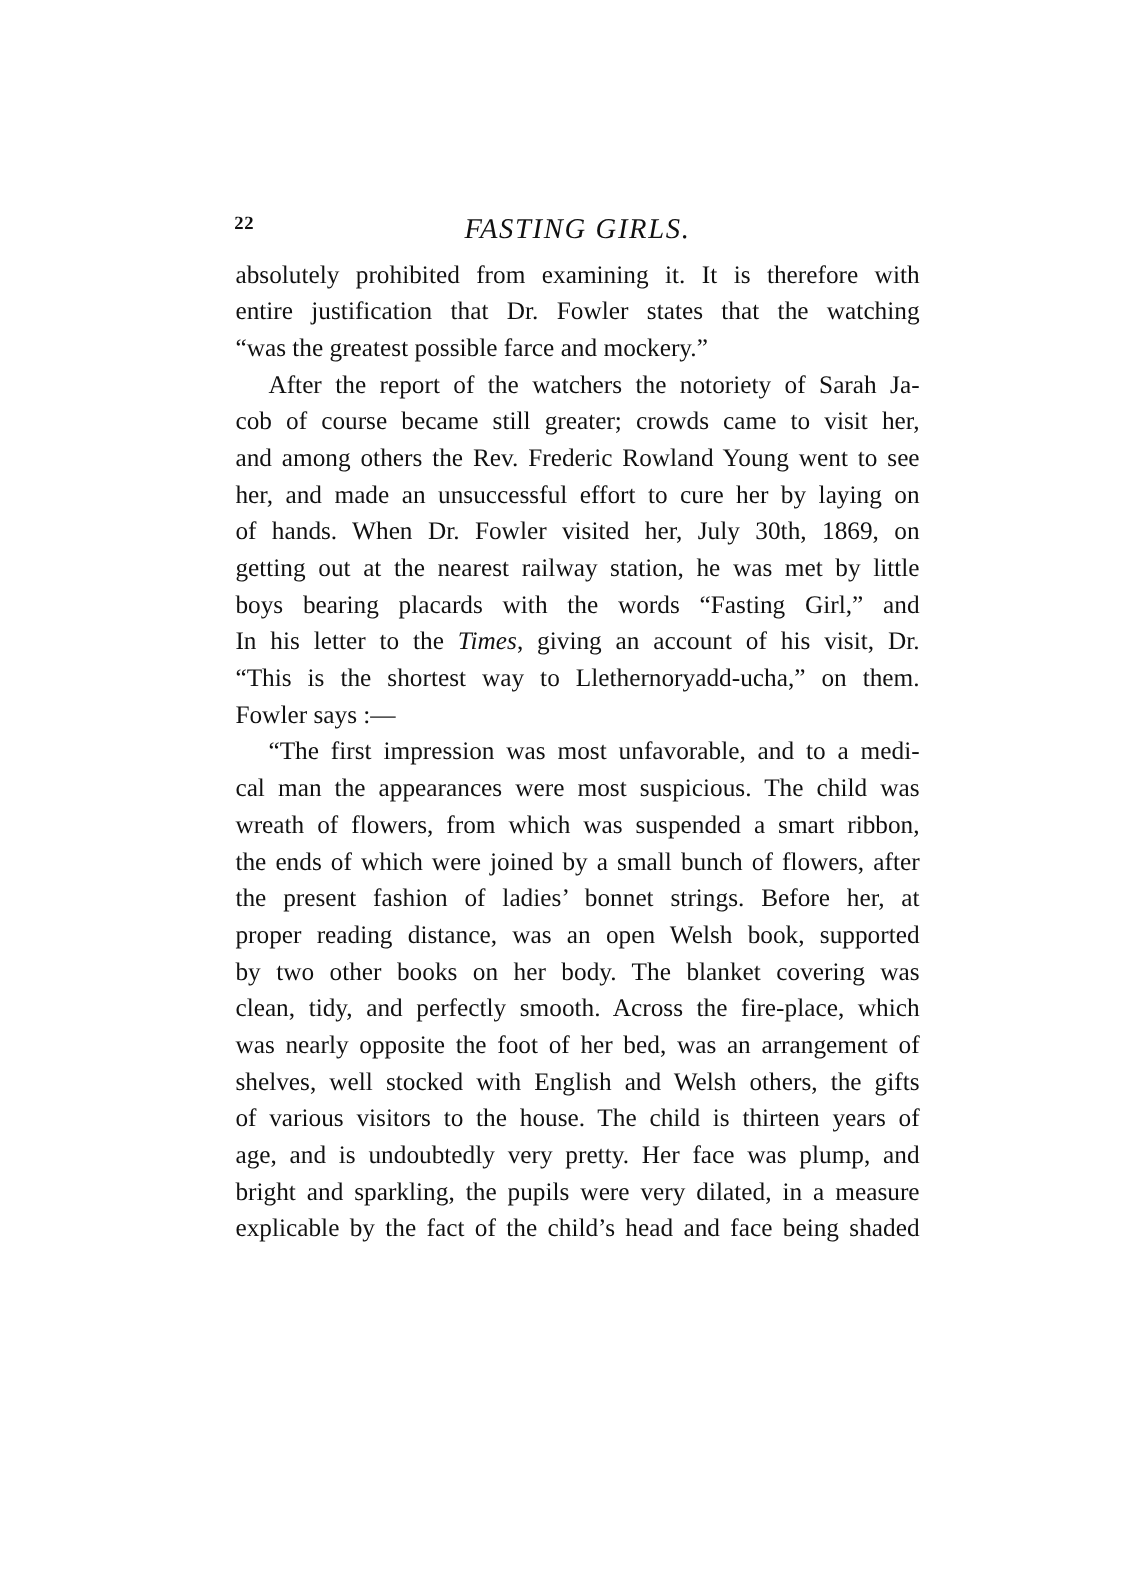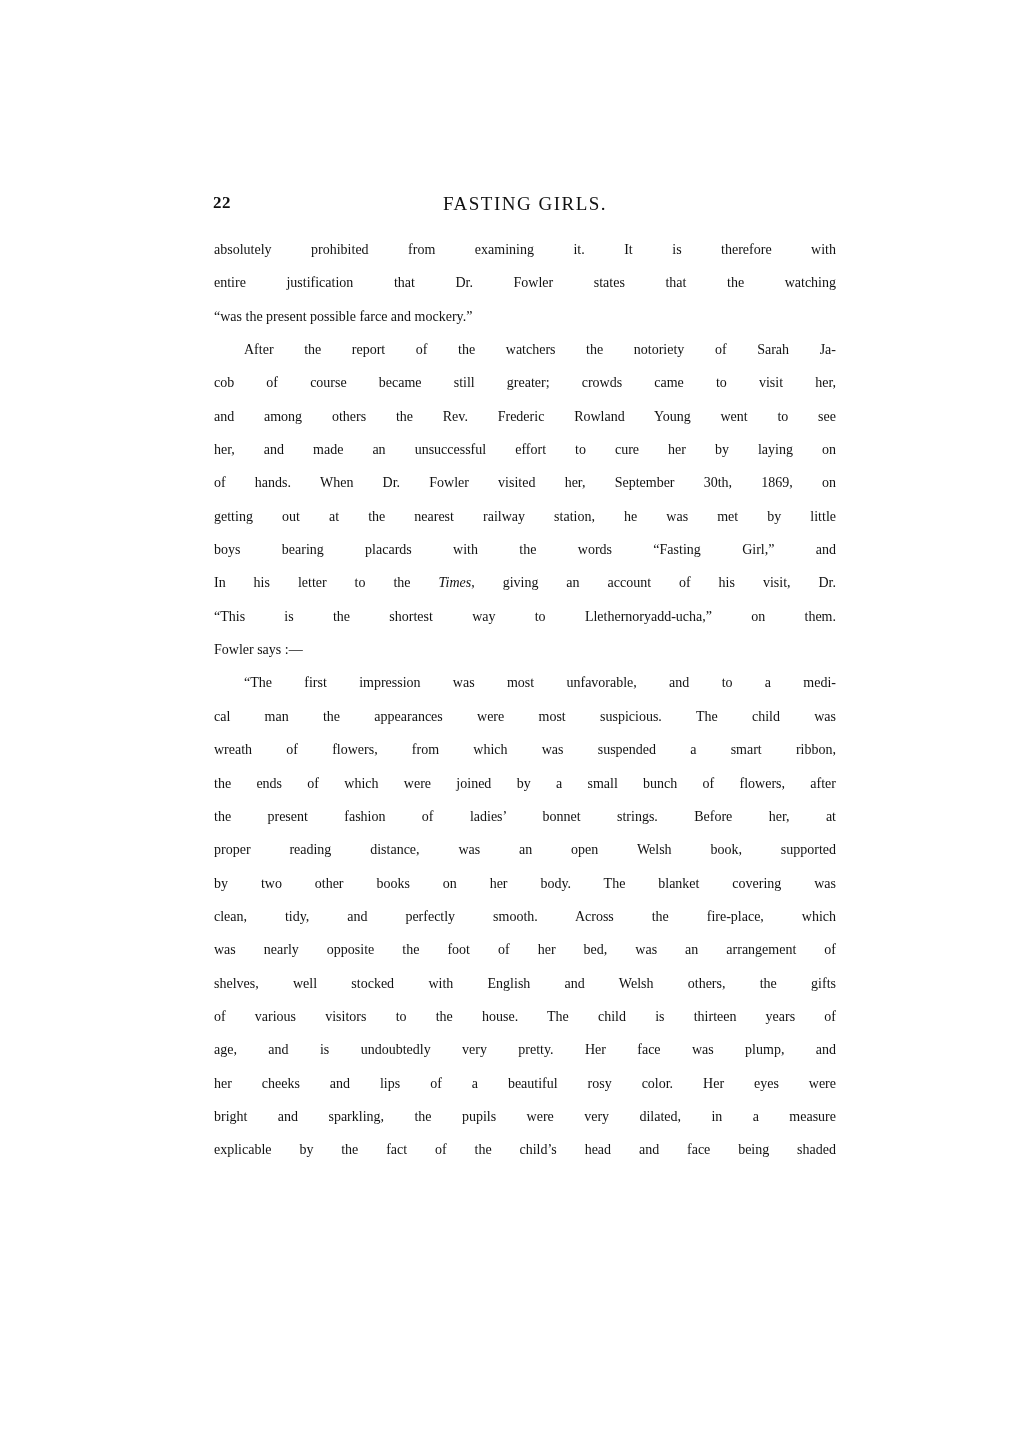--- a/index.html
+++ b/index.html
@@ -37,34 +37,35 @@
       font-size: 17px;
       font-weight: bold;
       letter-spacing: 0.5px;
     }
     .running-title {
       position: absolute;
       left: 0;
       right: 0;
       top: 0;
       text-align: center;
-      font-size: 19px;
+      font-style: italic;
+      font-size: 26px;
       letter-spacing: 1.5px;
     }
     .body-text {
       position: absolute;
       left: 214px;
       top: 233px;
       width: 622px;
     }
     .line {
       display: block;
       height: 33.35px;
       line-height: 33.35px;
-      font-size: 14px;
+      font-size: 23px;
       text-align: justify;
       text-align-last: justify;
       white-space: nowrap;
       overflow: visible;
       font-family: Liberation Serif, serif;
     }
     .line.last {
       text-align-last: left;
     }
     .line.indent {
@@ -82,48 +83,47 @@
   <div class="running-head">
     <span class="page-number">22</span>
     <span class="running-title">FASTING GIRLS.</span>
   </div>
 
   <div class="body-text">
 
     <div>
       <span class="line">absolutely prohibited from examining it. It is therefore with</span>
       <span class="line">entire justification that Dr. Fowler states that the watching</span>
-      <span class="line last">“was the present possible farce and mockery.”</span>
+      <span class="line last">“was the greatest possible farce and mockery.”</span>
     </div>
 
     <div>
       <span class="line indent">After the report of the watchers the notoriety of Sarah Ja-</span>
       <span class="line">cob of course became still greater; crowds came to visit her,</span>
       <span class="line">and among others the Rev. Frederic Rowland Young went to see</span>
       <span class="line">her, and made an unsuccessful effort to cure her by laying on</span>
-      <span class="line">of hands. When Dr. Fowler visited her, September 30th, 1869, on</span>
+      <span class="line">of hands. When Dr. Fowler visited her, July 30th, 1869, on</span>
       <span class="line">getting out at the nearest railway station, he was met by little</span>
       <span class="line">boys bearing placards with the words “Fasting Girl,” and</span>
       <span class="line"><span>In his letter to the </span><span class="italic">Times</span><span>, giving an account of his visit, Dr.</span></span>
       <span class="line">“This is the shortest way to Llethernoryadd-ucha,” on them.</span>
       <span class="line last">Fowler says :—</span>
     </div>
 
     <div>
       <span class="line indent">“The first impression was most unfavorable, and to a medi-</span>
       <span class="line">cal man the appearances were most suspicious. The child was</span>
       <span class="line">wreath of flowers, from which was suspended a smart ribbon,</span>
       <span class="line">the ends of which were joined by a small bunch of flowers, after</span>
       <span class="line">the present fashion of ladies’ bonnet strings. Before her, at</span>
       <span class="line">proper reading distance, was an open Welsh book, supported</span>
       <span class="line">by two other books on her body. The blanket covering was</span>
       <span class="line">clean, tidy, and perfectly smooth. Across the fire-place, which</span>
       <span class="line">was nearly opposite the foot of her bed, was an arrangement of</span>
       <span class="line">shelves, well stocked with English and Welsh others, the gifts</span>
       <span class="line">of various visitors to the house. The child is thirteen years of</span>
       <span class="line">age, and is undoubtedly very pretty. Her face was plump, and</span>
-      <span class="line">her cheeks and lips of a beautiful rosy color. Her eyes were</span>
       <span class="line">bright and sparkling, the pupils were very dilated, in a measure</span>
       <span class="line">explicable by the fact of the child’s head and face being shaded</span>
     </div>
 
   </div>
 </div>
 
 </body></html>

